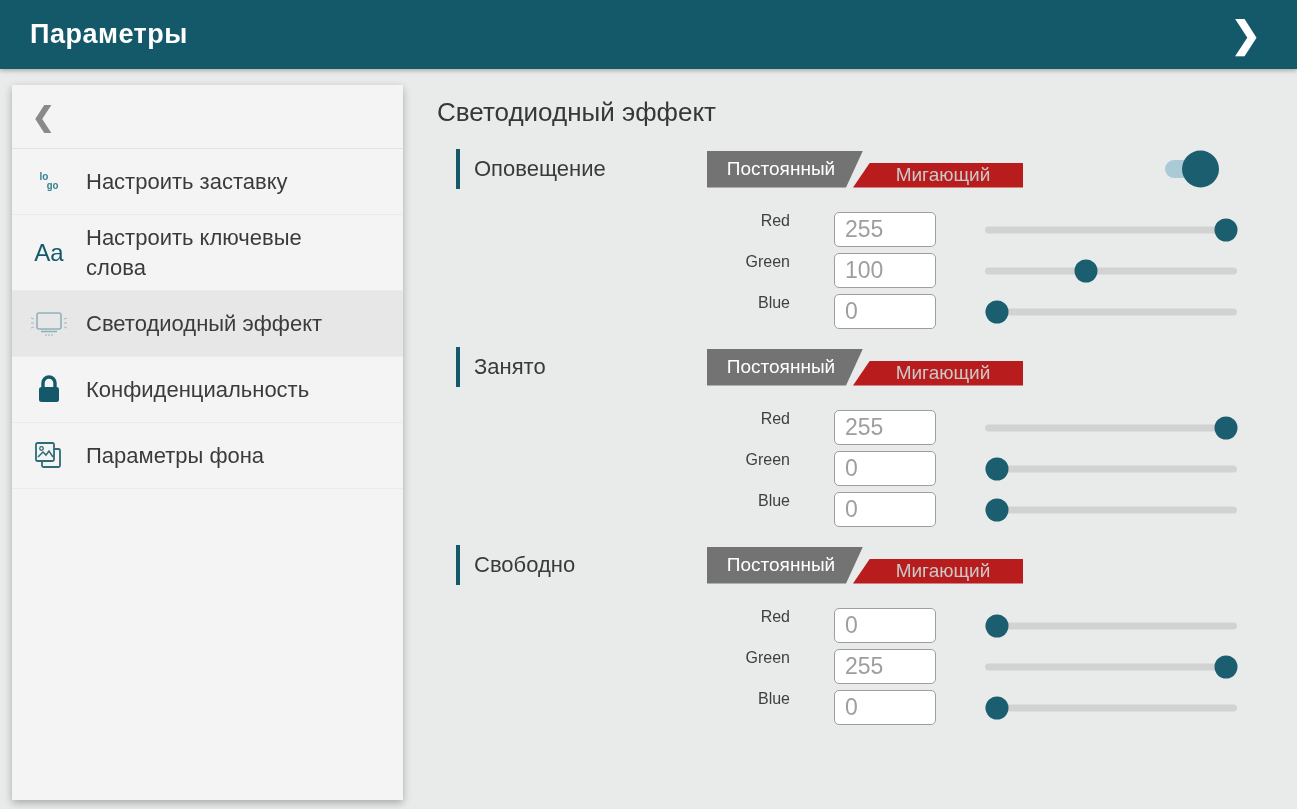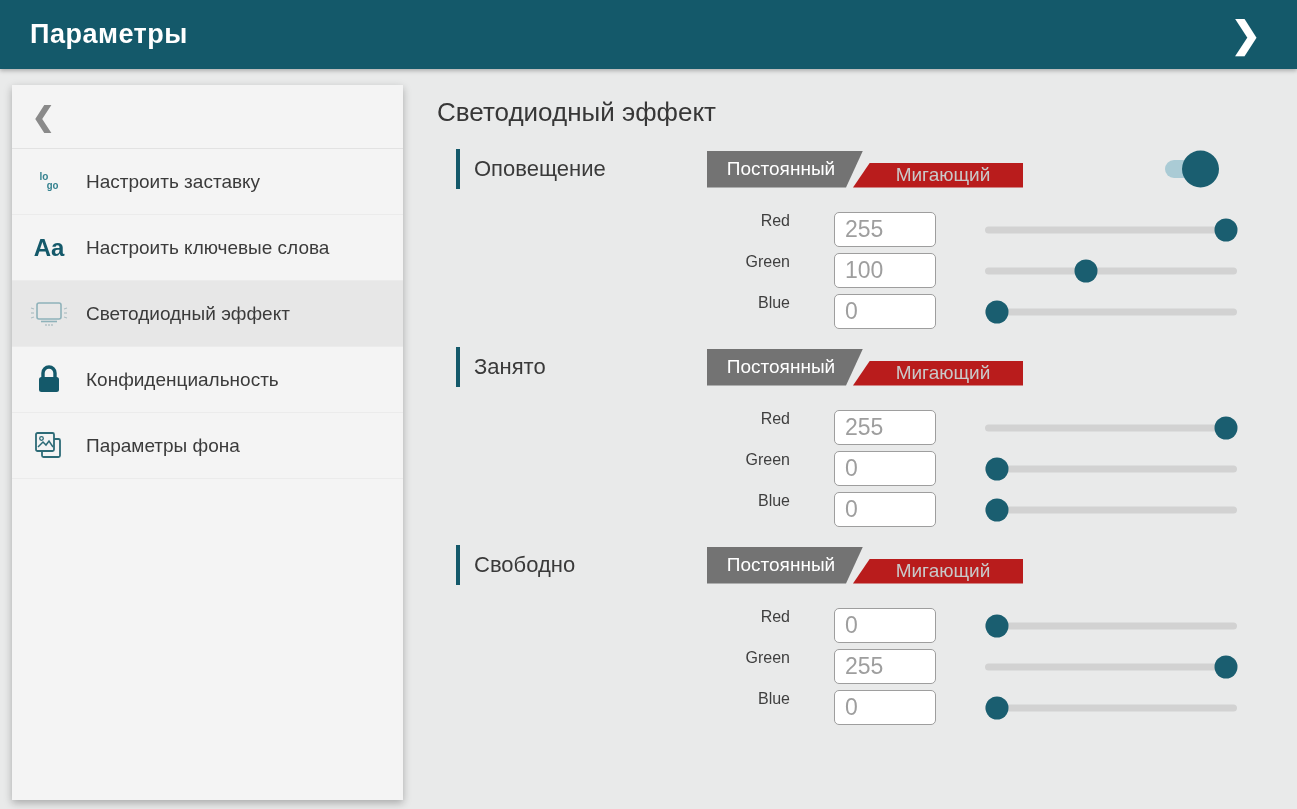--- a/index.html
+++ b/index.html
@@ -35,25 +35,25 @@
   }
   .sidebar-back-glyph { color:#8a8a8a; font-size:27px; font-weight:bold; }
   .nav-item {
     display:flex; align-items:center; min-height:66px;
     border-bottom:1px solid #ebebeb; cursor:pointer; padding:8px 14px 8px 0;
   }
   .nav-item.selected { background:#e7e7e7; }
   .nav-icon {
     width:74px; flex:0 0 74px; display:flex; justify-content:center; align-items:center;
   }
-  .nav-label { font-size:19px; color:#3b3b3b; line-height:1.35; max-width:252px; }
+  .nav-label { font-size:22px; color:#3b3b3b; line-height:1.35; max-width:252px; }
 
   .icon-logo { color:#35828f; font-size:10px; font-weight:bold; line-height:.95; text-align:left; }
   .icon-logo .l2 { padding-left:7px;font-family:Liberation Mono, monospace; }
-  .icon-aa { color:#14596a; font-size:24px; font-weight:bold; }
+  .icon-aa { color:#14596a; font-size:24px; font-weight:normal; }
 
   
   .main {
     position:absolute; left:437px; top:69px; width:860px; height:740px;
     padding-top:28px;
   }
   .main-title { font-size:26px; color:#373737; font-weight:400; margin-bottom:21px; }
 
   .section-header { display:flex; align-items:center; height:40px; margin-bottom:23px; }
   .section-bar { width:4px; height:40px; background:#14596a; margin-left:19px; margin-right:14px; flex:0 0 4px; }

